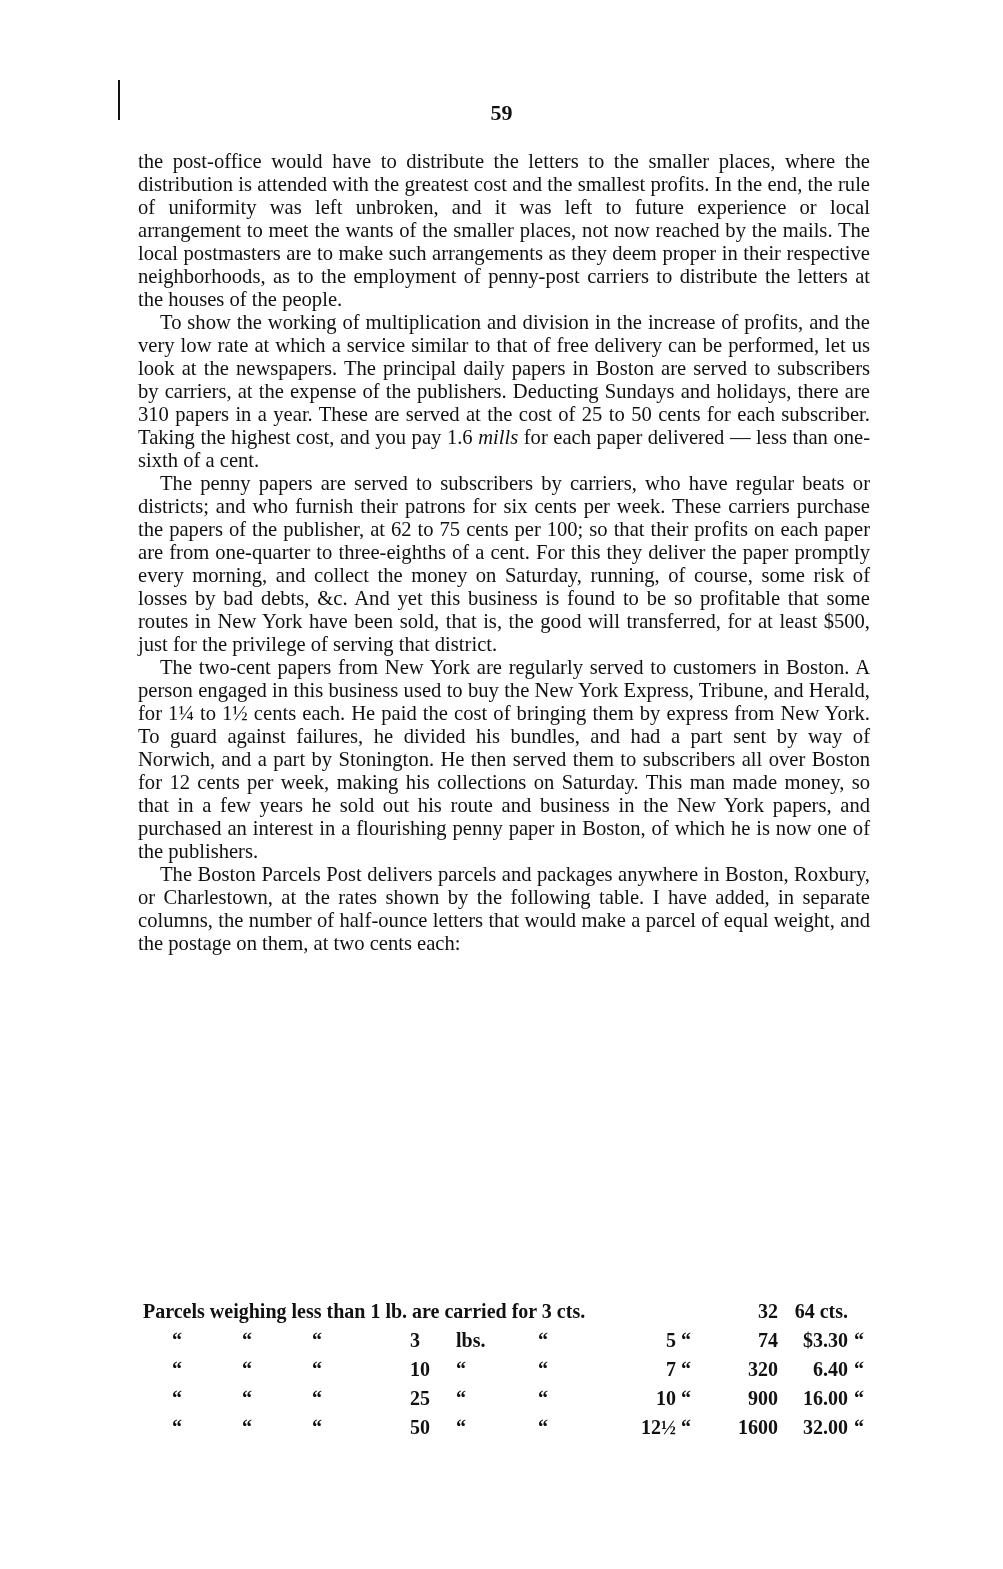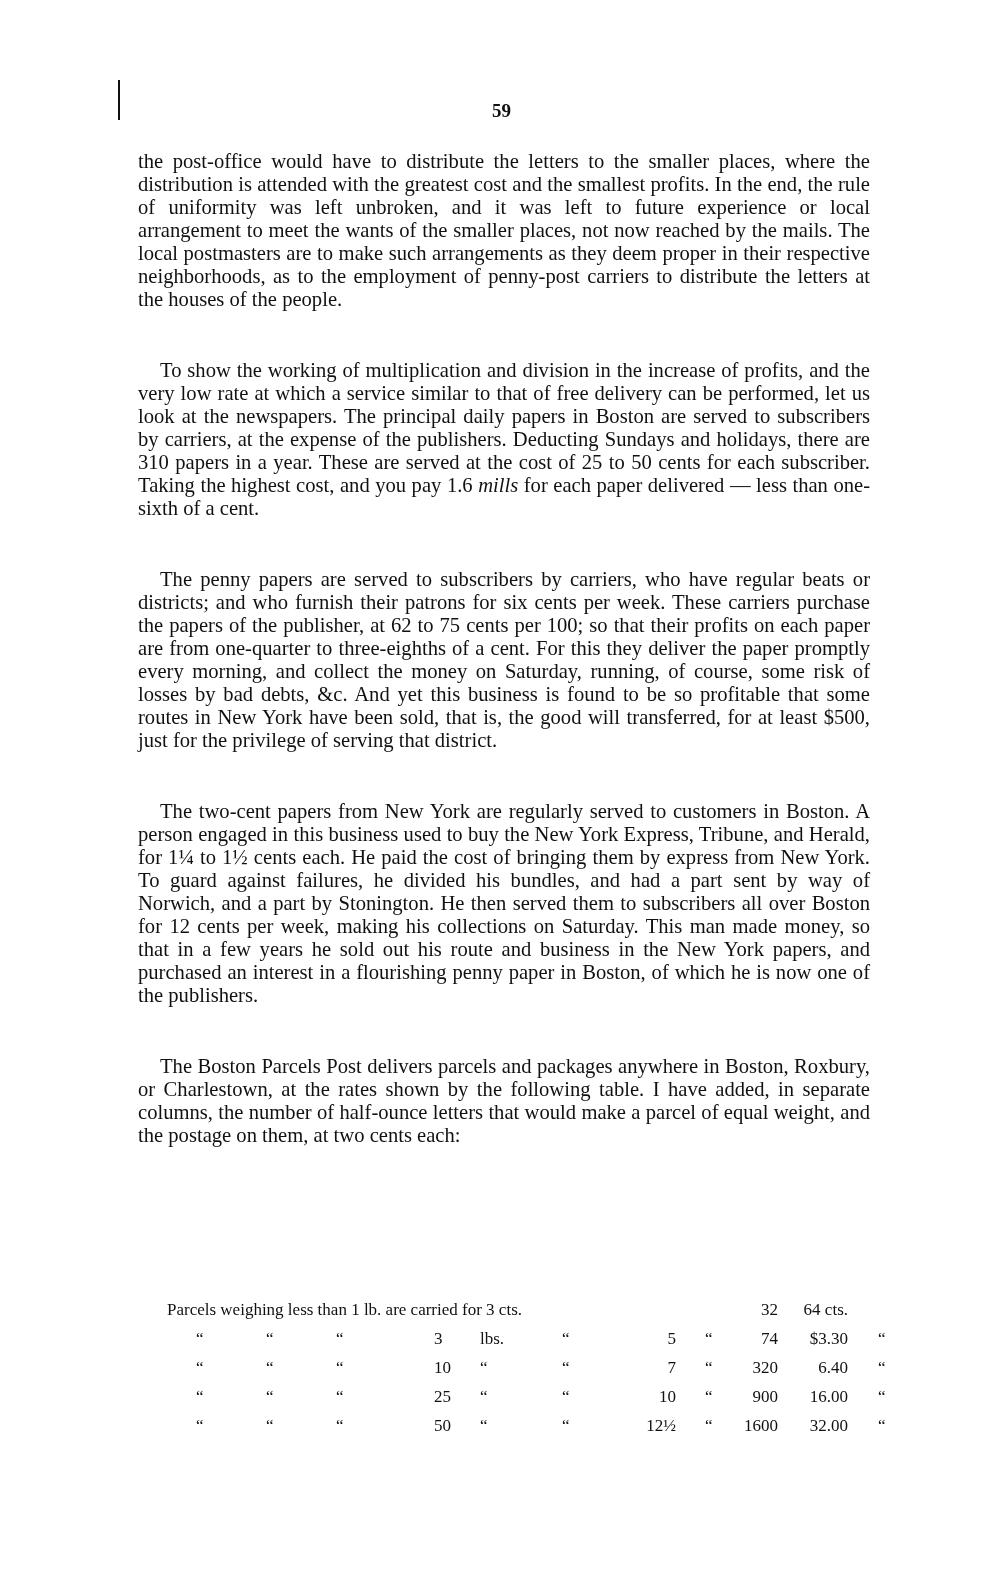--- a/index.html
+++ b/index.html
@@ -1,28 +1,28 @@
 <!DOCTYPE html>
 <html><head>
 <meta charset="utf-8">
 <style>
   html, body { margin: 0; padding: 0; background: #ffffff; }
   body { width: 1003px; height: 1569px; position: relative; overflow: hidden;
          font-family: "Liberation Serif", "DejaVu Serif", serif; color: #111; }
   .margin-mark { position: absolute; left: 118px; top: 80px; width: 2px; height: 40px; background: #111; }
   .page-number { position: absolute; top: 100px; left: 0; width: 1003px; text-align: center;
-                 font-size: 19px; font-weight: bold; }
+                 font-size: 22px; font-weight: bold; }
   .text-body { position: absolute; left: 138px; top: 150px; width: 732px;
                font-size: 20.6px; line-height: 23px; text-align: justify; }
   .para { margin: 0; }
-  .para.indent { text-indent: 22px; margin-top: 48px; }
+  .para.indent { text-indent: 22px; }
   .table-area { position: absolute; left: 138px; top: 1300px; width: 740px; }
   .tbl-head { position: relative; height: 20px; font-size: 12px; }
   .tbl-head span { position: absolute; top: 4px; }
-  .tbl-row { position: relative; height: 29px; font-size: 17px; font-weight: normal; margin-left: 24px; }
+  .tbl-row { position: relative; height: 29px; font-size: 20px; font-weight: bold; }
   .tbl-row span { position: absolute; top: 0; white-space: nowrap; }
   .c-desc { left: 5px; }
   .ditto1 { left: 34px; } .ditto2 { left: 104px; } .ditto3 { left: 174px; }
   .c-wt { left: 272px; } .c-wtu { left: 318px; }
   .ditto4 { left: 400px; }
   .c-rate { right: 202px; text-align: right; } .c-rateu { left: 543px; }
   .c-num { right: 100px; text-align: left; }
   .c-post { right: 30px; text-align: right; }
   .c-postu { left: 716px; }
 </style>

